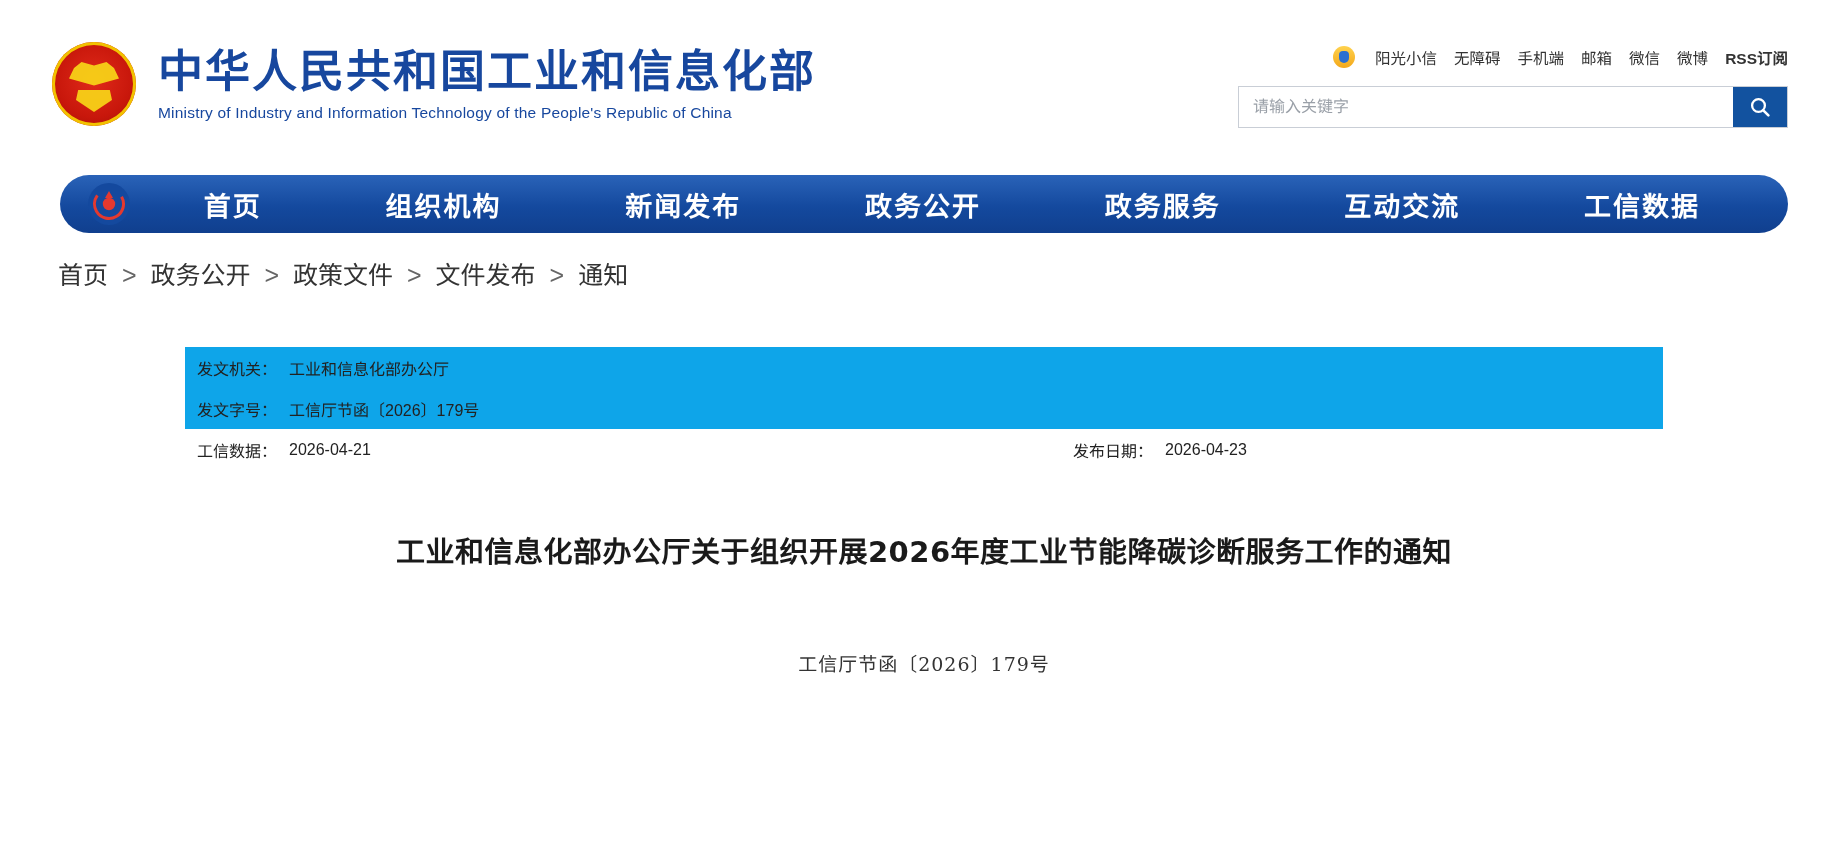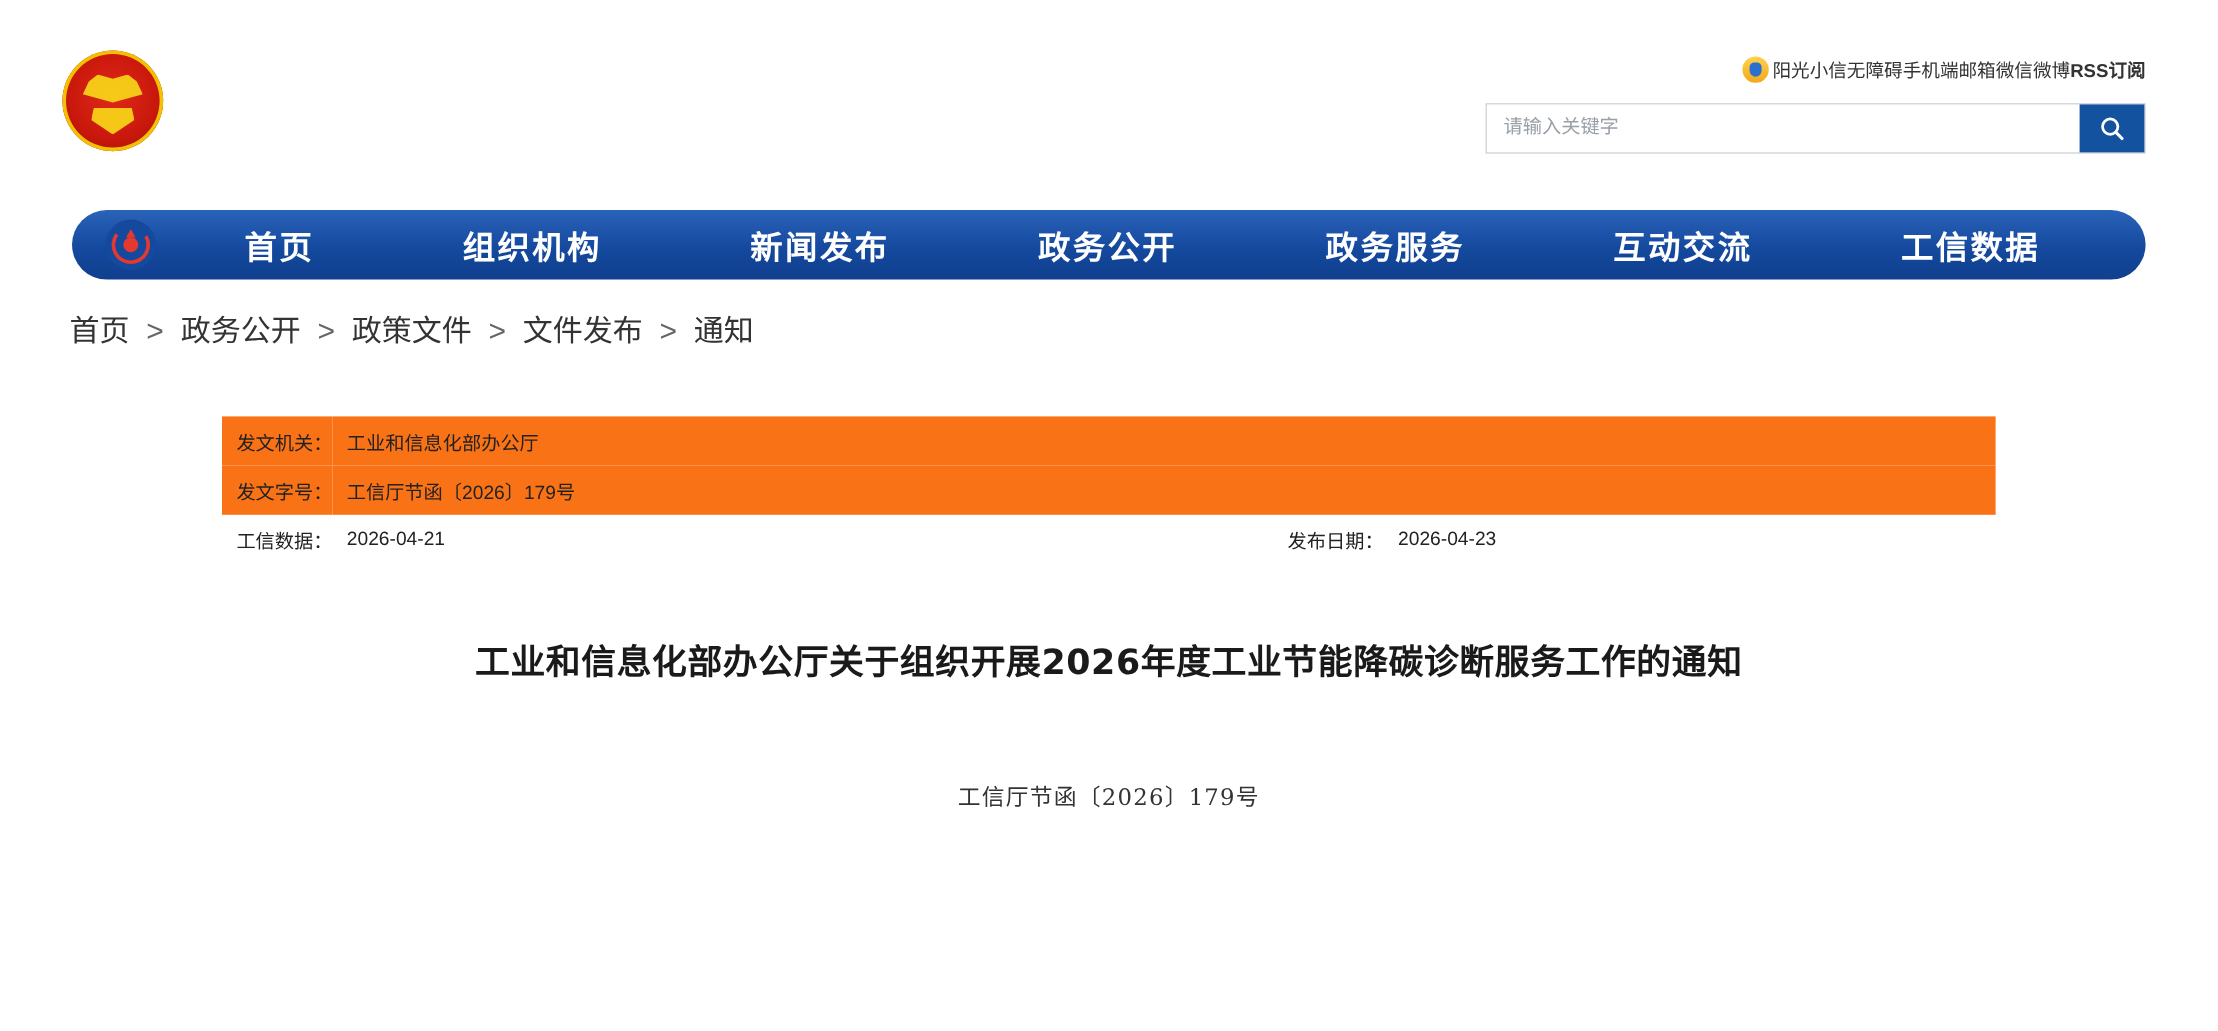--- a/index.html
+++ b/index.html
@@ -77,20 +77,21 @@
     white-space: nowrap;
   }
 
   
   .top-links {
     position: absolute;
     right: 60px;
     top: 46px;
     display: flex;
     align-items: center;
+    gap: 17px;
     font-size: 15.5px;
     color: #333;
   }
   .top-links a {
     color: #333;
     text-decoration: none;
     white-space: nowrap;
   }
   .sun-icon {
     width: 22px; height: 22px;
@@ -199,21 +200,21 @@
     margin: 56px auto 0;
     width: 1478px;
   }
   .meta-table {
     width: 100%;
     border-collapse: collapse;
     font-size: 16px;
     color: #222;
   }
   .meta-table tr { height: 41px; }
-  .meta-table tr.shade td { background: #f97316; }
+  .meta-table tr.shade td { background: #0ea5e9; }
   .meta-table td {
     padding: 0 0 0 12px;
     vertical-align: middle;
     white-space: nowrap;
   }
   .lbl { color: #222; }
   .val { color: #222; }
   td.c1 { width: 78px; }
   td.c2 { width: 500px; }
   td.c3 { width: 78px; padding-left: 296px; }
@@ -240,20 +241,24 @@
 </style>
 </head>
 <body>
 
 <div class="page">
 
   <div class="header">
 
     <div class="brand">
       <div class="emblem"></div>
+      <div class="titles">
+        <div class="cn-title">中华人民共和国工业和信息化部</div>
+        <div class="en-title">Ministry of Industry and Information Technology of the People's Republic of China</div>
+      </div>
     </div>
 
     <div class="top-links">
       <span class="sun-icon"></span>
       <a href="#">阳光小信</a>
       <a href="#">无障碍</a>
       <a href="#">手机端</a>
       <a href="#">邮箱</a>
       <a href="#">微信</a>
       <a href="#">微博</a>

